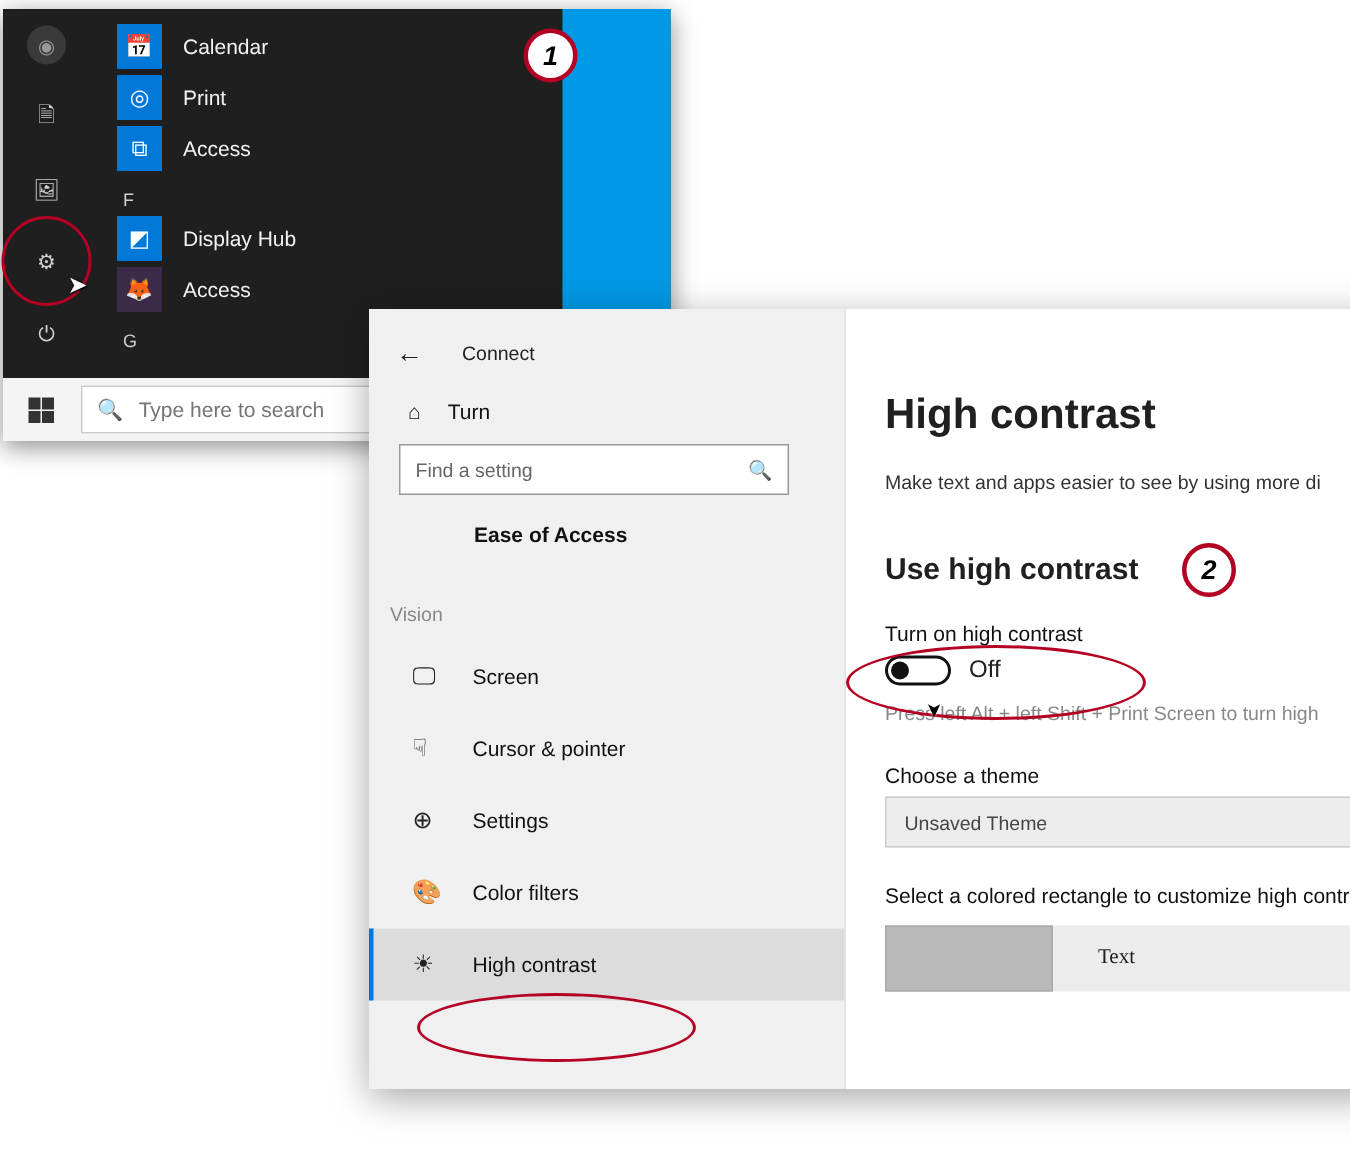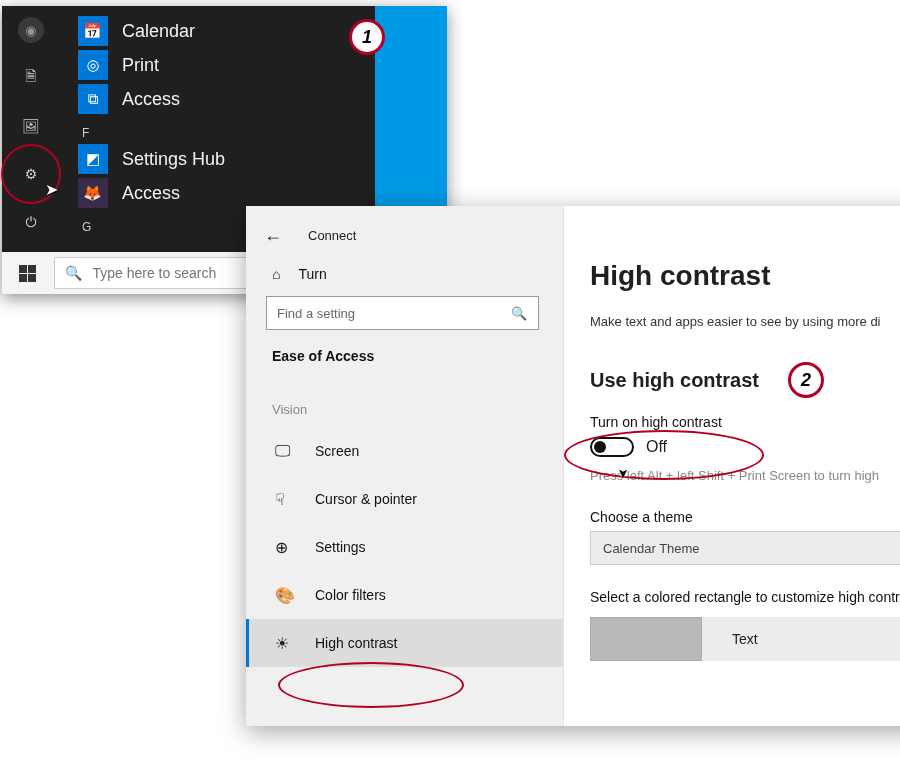--- a/index.html
+++ b/index.html
@@ -13,21 +13,21 @@
   .startpanel .blue-rect { position: absolute; right: 0; top: 0; width: 72px; height: 245px; background: #0099e5; }
   .rail { position: absolute; left: 0; top: 0; width: 58px; height: 245px; background: #1f1f1f; }
   .rail .rail-item { width: 58px; height: 48px; display: flex; align-items: center; justify-content: center; color: #d0d0d0; font-size: 14px; }
   .rail .avatar { width: 26px; height: 26px; border-radius: 50%; background: #3a3a3a; display:flex;align-items:center;justify-content:center; color:#999; font-size:13px;}
   .app-list { position: absolute; left: 76px; top: 8px; width: 280px; }
   .alpha-head { color: #cfcfcf; font-size: 12px; padding: 10px 0 2px 4px; }
   .app-row { display: flex; align-items: center; height: 34px; cursor: default; }
   .app-row .tile { width: 30px; height: 30px; margin-right: 14px; display:flex;align-items:center;justify-content:center; font-size:15px; color:#fff; }
   .tile.solid { background: #0078d7; }
   .tile.ff { background:#3b2a4a; }
-  .app-row .app-label { font-size: 18px; color: #f2f2f2; text-align: center; }
+  .app-row .app-label { font-size: 14px; color: #f2f2f2; text-align: center; }
 
   
   .taskbar { position: absolute; left: 0; bottom: 0; width: 100%; height: 42px; background: #f4f4f4; display:flex; align-items:center; }
   .start-btn { width: 50px; height: 42px; display:flex;align-items:center;justify-content:center; background:#f4f4f4; }
   .win-logo { width:17px;height:17px; display:grid; grid-template-columns:1fr 1fr; grid-template-rows:1fr 1fr; gap:1px; }
   .win-logo div { background:#333; }
   .searchbox { flex:1; height:32px; background:#fff; border:1px solid #ccc; display:flex; align-items:center; padding:0 10px; margin:0 6px 0 2px; }
   .searchbox .mag { color:#555; margin-right:10px; font-size:14px;}
   .searchbox input { border:none; outline:none; font-size:14px; color:#666; width:100%; }
 
@@ -39,41 +39,41 @@
   .settings-win {
     position: absolute; left: 246px; top: 206px; width: 680px; height: 520px;
     background:#fff; box-shadow: 0 6px 24px rgba(0,0,0,.35);
     display:flex; overflow:hidden;
   }
   .settings-side { width: 318px; background:#f0f0f0; border-right:1px solid #e2e2e2; padding: 12px 0 0 0; }
   .top-row { display:flex; align-items:center; padding: 0 18px; height:34px; font-size:13px; color:#222;}
   .top-row .back { font-size:18px; margin-right:26px; cursor:pointer; }
   .home-row { display:flex; align-items:center; padding: 14px 26px 10px 26px; font-size:14px; color:#111; cursor:pointer;}
   .home-row .ic { margin-right:18px; font-size:14px; }
-  .search-row { padding: 4px 24px 14px 20px; }
+  .search-row { padding: 4px 37px 14px 20px; }
   .search-field { height:34px; background:#fff; border:1px solid #999; display:flex; align-items:center; padding:0 10px; font-size:13px; color:#666; justify-content:space-between;}
-  .side-head { font-weight:600; font-size:14px; padding: 4px 26px 18px 26px; color:#111; }
-  .group-label { color:#888; font-size:13px; padding: 20px 26px 10px 26px; }
+  .side-head { font-weight:600; font-size:14px; padding: 4px 26px 18px 26px; color:#111;margin-left:44px; }
+  .group-label { color:#888; font-size:13px; padding: 20px 26px 10px 14px; }
   .nav-item { display:flex; align-items:center; height:48px; padding:0 26px; font-size:14px; color:#111; cursor:pointer; border-left:3px solid transparent;}
   .nav-item .ic { width:26px; text-align:left; margin-right:14px; font-size:16px; color:#222;}
   .nav-item.active { background:#dcdcdc; border-left:3px solid #0078d7; }
 
   .settings-main { flex:1; padding: 54px 6px 0 26px; color:#202020; overflow:hidden; }
   .settings-main h1 { font-weight:600; font-size:28px; margin-bottom:22px; }
   .settings-main .sub { font-size:13px; color:#333; margin-bottom:40px; white-space:nowrap; }
   .settings-main h2 { font-weight:600; font-size:20px; margin-bottom:22px; }
   .lbl { font-size:14px; color:#111; margin-bottom:6px; }
   .toggle-row { display:flex; align-items:center; margin-bottom:10px; height:22px; }
   .toggle { width:44px; height:20px; border:2px solid #111; border-radius:11px; position:relative; margin-right:12px; background:#fff; cursor:pointer;}
   .toggle .knob { position:absolute; left:2px; top:2px; width:12px; height:12px; border-radius:50%; background:#111; }
   .hint { font-size:13px; color:#888; margin-bottom:26px; white-space:nowrap;}
   .theme-sel { height:34px; background:#ececec; border:1px solid #ccc; display:flex; align-items:center; padding:0 12px; font-size:13px; color:#444; margin-top:6px; margin-bottom:24px;}
   .swatch-row { display:flex; align-items:center; height:44px; background:#ececec; margin-top:12px;}
   .swatch { width:112px; height:44px; background:#b9b9b9; margin-right:30px; border:1px solid #aaa; }
-  .swatch-txt { font-size:14px; color:#222; }
+  .swatch-txt { font-size:14px; color:#222;font-family:Liberation Serif, serif; }
 
   .cursor-arrow { position:absolute; font-size:16px; color:#fff; text-shadow: 0 0 2px #000, 1px 1px 0 #000; pointer-events:none; }
   .cursor-arrow.dark { color:#000; text-shadow:0 0 2px #fff; }
 </style>
 </head>
 <body>
 
 <div class="startpanel">
   <div class="blue-rect"></div>
 
@@ -96,21 +96,21 @@
       <div class="tile solid">◎</div>
       <span class="app-label">Print</span>
     </div>
     <div class="app-row">
       <div class="tile solid">⧉</div>
       <span class="app-label">Access</span>
     </div>
     <div class="alpha-head">F</div>
     <div class="app-row">
       <div class="tile solid">◩</div>
-      <span class="app-label">Settings Hub</span>
+      <span class="app-label">Display Hub</span>
     </div>
     <div class="app-row">
       <div class="tile ff">🦊</div>
       <span class="app-label">Access</span>
     </div>
     <div class="alpha-head">G</div>
   </div>
 
   <div class="taskbar">
     <div class="start-btn">
@@ -188,21 +188,21 @@
     <div class="toggle-row">
       <div class="toggle">
           <div class="knob"></div>
         </div>
       <span>Off</span>
     </div>
     <div class="hint">Press left Alt + left Shift + Print Screen to turn high</div>
 
     <div class="lbl">Choose a theme</div>
     <div class="theme-sel">
-      <span>Calendar Theme</span>
+      <span>Unsaved Theme</span>
     </div>
 
     <div class="lbl" style="white-space:nowrap">Select a colored rectangle to customize high contr</div>
     <div class="swatch-row">
       <div class="swatch"></div>
       <span class="swatch-txt">Text</span>
     </div>
   </div>
 </div>
 

